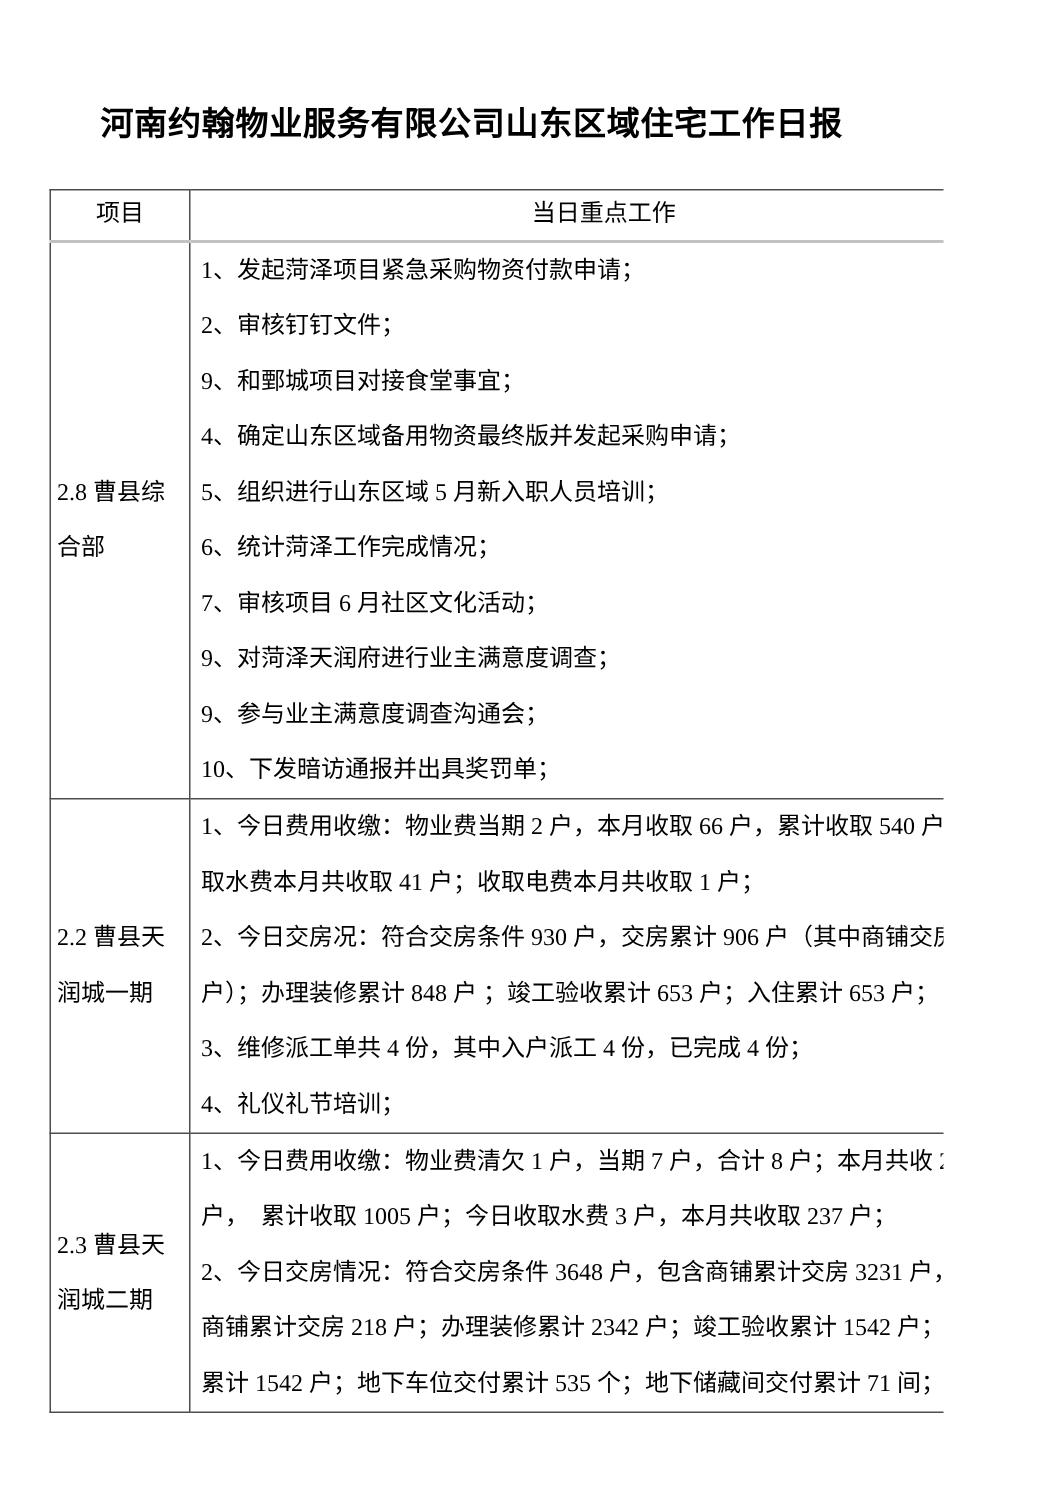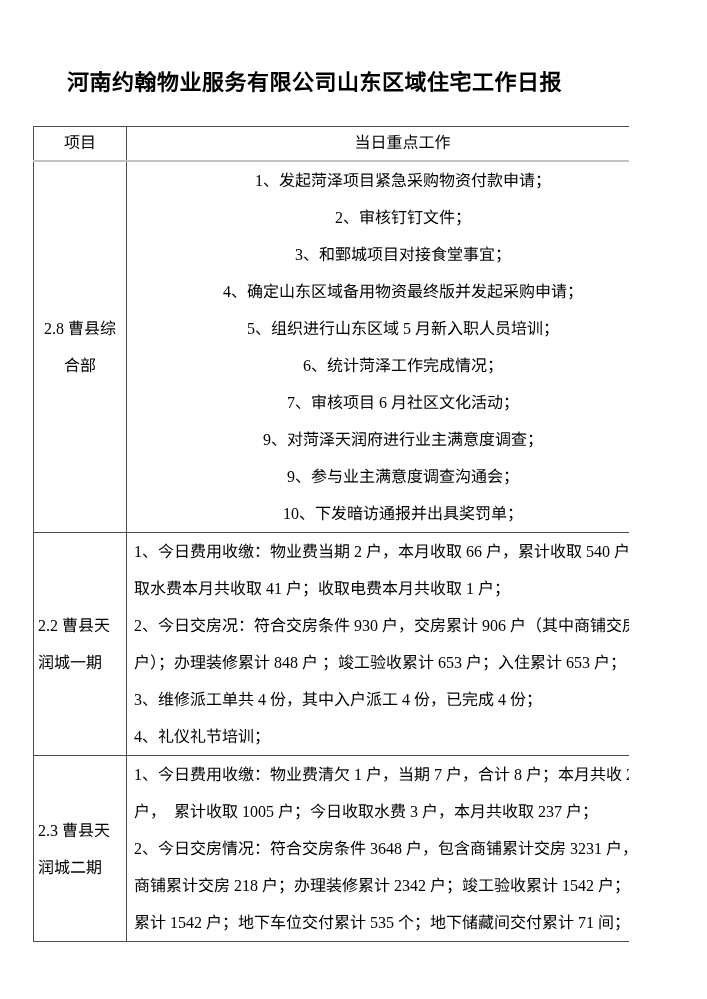--- a/index.html
+++ b/index.html
@@ -61,21 +61,21 @@
   }
   td.cell-work {
     vertical-align: top;
     padding: 0 6px 0 7px;
   }
   td.cell-work p {
     line-height: 37px;
     white-space: pre-wrap;
     word-break: break-all;
   }
-  tr.row-1 td { height: 372px; text-align: center; }
+  tr.row-1 td { height: 372px; }
   tr.row-2 td { height: 222px; }
   tr.row-3 td { height: 186px; }
 </style>
 </head>
 <body>
 
 <div class="page">
 
   <h1 class="doc-title">河南约翰物业服务有限公司山东区域住宅工作日报</h1>
 
@@ -90,21 +90,21 @@
         <th>项目</th>
         <th>当日重点工作</th>
       </tr>
     </thead>
     <tbody>
       <tr class="row-1">
         <td class="cell-project">2.8 曹县综合部</td>
         <td class="cell-work">
           <p>1、发起菏泽项目紧急采购物资付款申请；</p>
           <p>2、审核钉钉文件；</p>
-          <p>3、和鄄城项目对接食堂事宜；</p>
+          <p>9、和鄄城项目对接食堂事宜；</p>
           <p>4、确定山东区域备用物资最终版并发起采购申请；</p>
           <p>5、组织进行山东区域 5 月新入职人员培训；</p>
           <p>6、统计菏泽工作完成情况；</p>
           <p>7、审核项目 6 月社区文化活动；</p>
           <p>9、对菏泽天润府进行业主满意度调查；</p>
           <p>9、参与业主满意度调查沟通会；</p>
           <p>10、下发暗访通报并出具奖罚单；</p>
         </td>
       </tr>
       <tr class="row-2">

